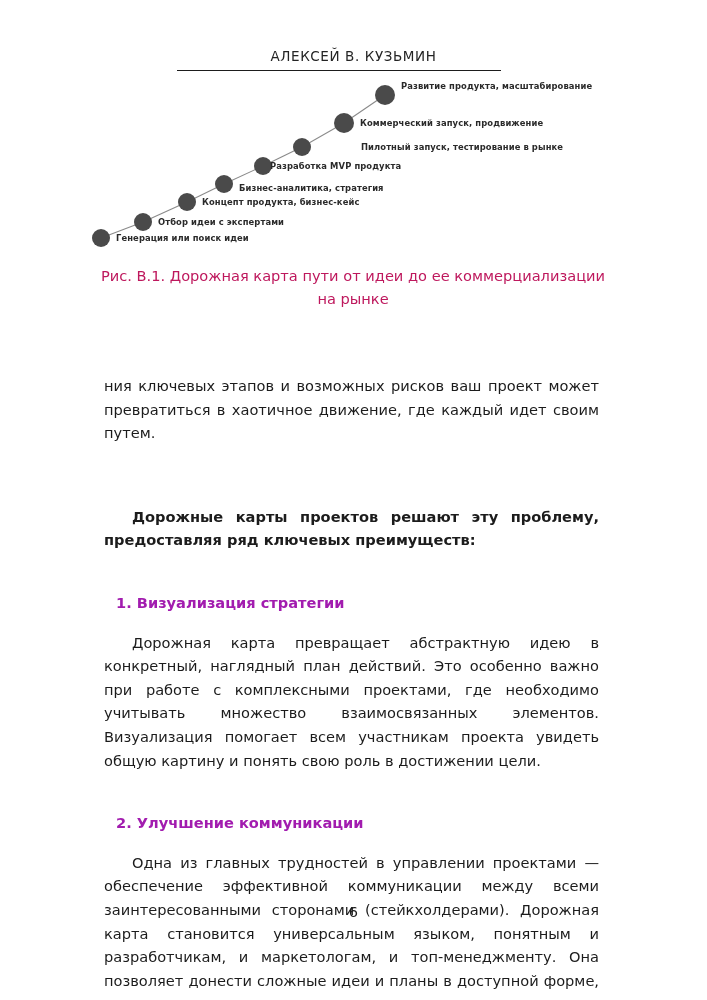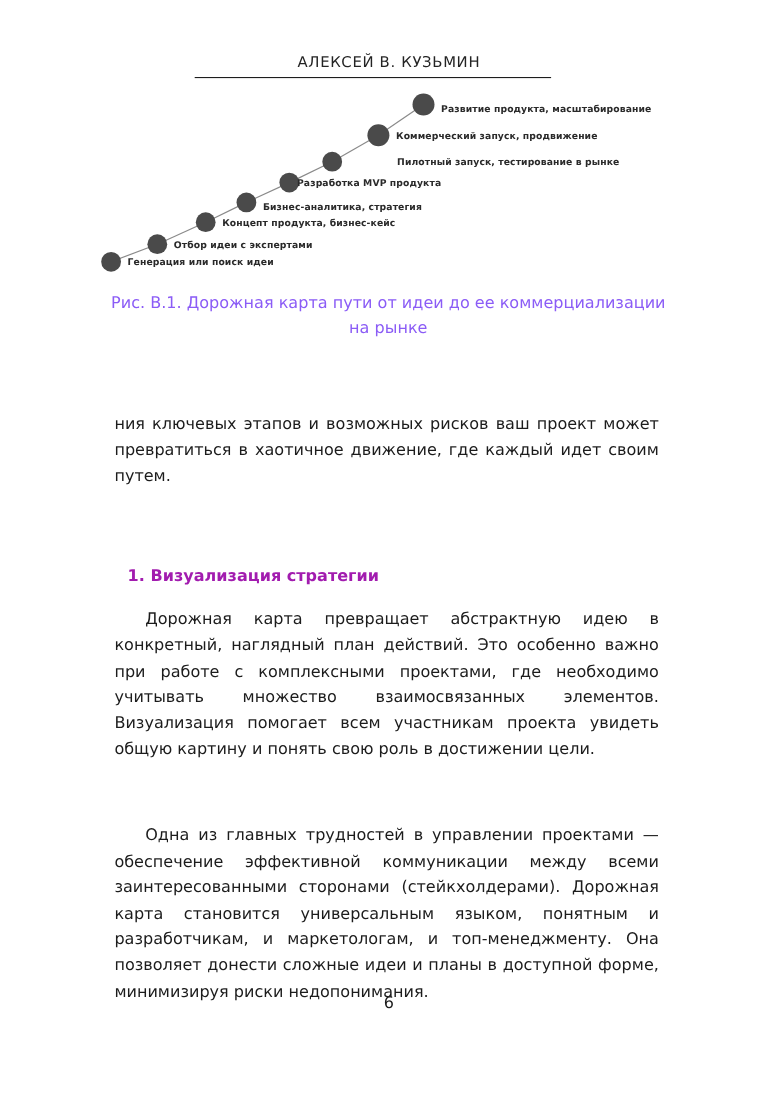--- a/index.html
+++ b/index.html
@@ -65,21 +65,21 @@
   }
 
   .fig-caption {
     position: absolute;
     left: 88px;
     top: 264px;
     width: 530px;
     text-align: center;
     font-size: 14.6px;
     line-height: 23px;
-    color: #8b5cf6;
+    color: #be185d;
   }
 
   
   .body {
     position: absolute;
     left: 88px;
     top: 358px;
     width: 527px;
   }
   p.txt {
@@ -150,42 +150,44 @@
         </g>
     </svg>
     <div id="roadmap-labels">
         <div class="node-label" style="left: 116px; top: 155px;">Генерация или поиск идеи</div>
         <div class="node-label" style="left: 158px; top: 139px;">Отбор идеи с экспертами</div>
         <div class="node-label" style="left: 202px; top: 119px;">Концепт продукта, бизнес-кейс</div>
         <div class="node-label" style="left: 239px; top: 105px;">Бизнес-аналитика, стратегия</div>
         <div class="node-label" style="left: 270px; top: 83px;">Разработка MVP продукта</div>
         <div class="node-label" style="left: 317px; top: 64px; margin-left: 44px;">Пилотный запуск, тестирование в рынке</div>
         <div class="node-label" style="left: 360px; top: 40px;">Коммерческий запуск, продвижение</div>
-        <div class="node-label" style="left: 401px; top: 16px;">Развитие продукта, масштабирование</div>
+        <div class="node-label" style="left: 401px; top: 3px;">Развитие продукта, масштабирование</div>
       </div>
   </div>
 
   <div class="fig-caption">
     <span>Рис. В.1. Дорожная карта пути от идеи до ее коммерциализации</span><br>
     <span>на рынке</span>
   </div>
 
   <div class="body">
 
     <p class="txt">ния ключевых этапов и возможных рисков ваш проект может превратиться в хаотичное движение, где каждый идет своим путем.</p>
 
     <div class="gap-lg"></div>
 
+    <p class="txt bold">Дорожные карты проектов решают эту проблему, предоставляя ряд ключевых преимуществ:</p>
 
     <div class="gap-md"></div>
 
     <h3 class="sub">1. Визуализация стратегии</h3>
     <p class="txt indent">Дорожная карта превращает абстрактную идею в конкретный, наглядный план действий. Это особенно важно при работе с комплексными проектами, где необходимо учитывать множество взаимосвязанных элементов. Визуализация помогает всем участникам проекта увидеть общую картину и понять свою роль в достижении цели.</p>
 
     <div class="gap-md"></div>
 
+    <h3 class="sub">2. Улучшение коммуникации</h3>
     <p class="txt indent">Одна из главных трудностей в управлении проектами — обеспечение эффективной коммуникации между всеми заинтересованными сторонами (стейкхолдерами). Дорожная карта становится универсальным языком, понятным и разработчикам, и маркетологам, и топ-менеджменту. Она позволяет донести сложные идеи и планы в доступной форме, минимизируя риски недопонимания.</p>
 
   </div>
 
   <div class="page-number">6</div>
 
 </div>
 
 </body></html>

